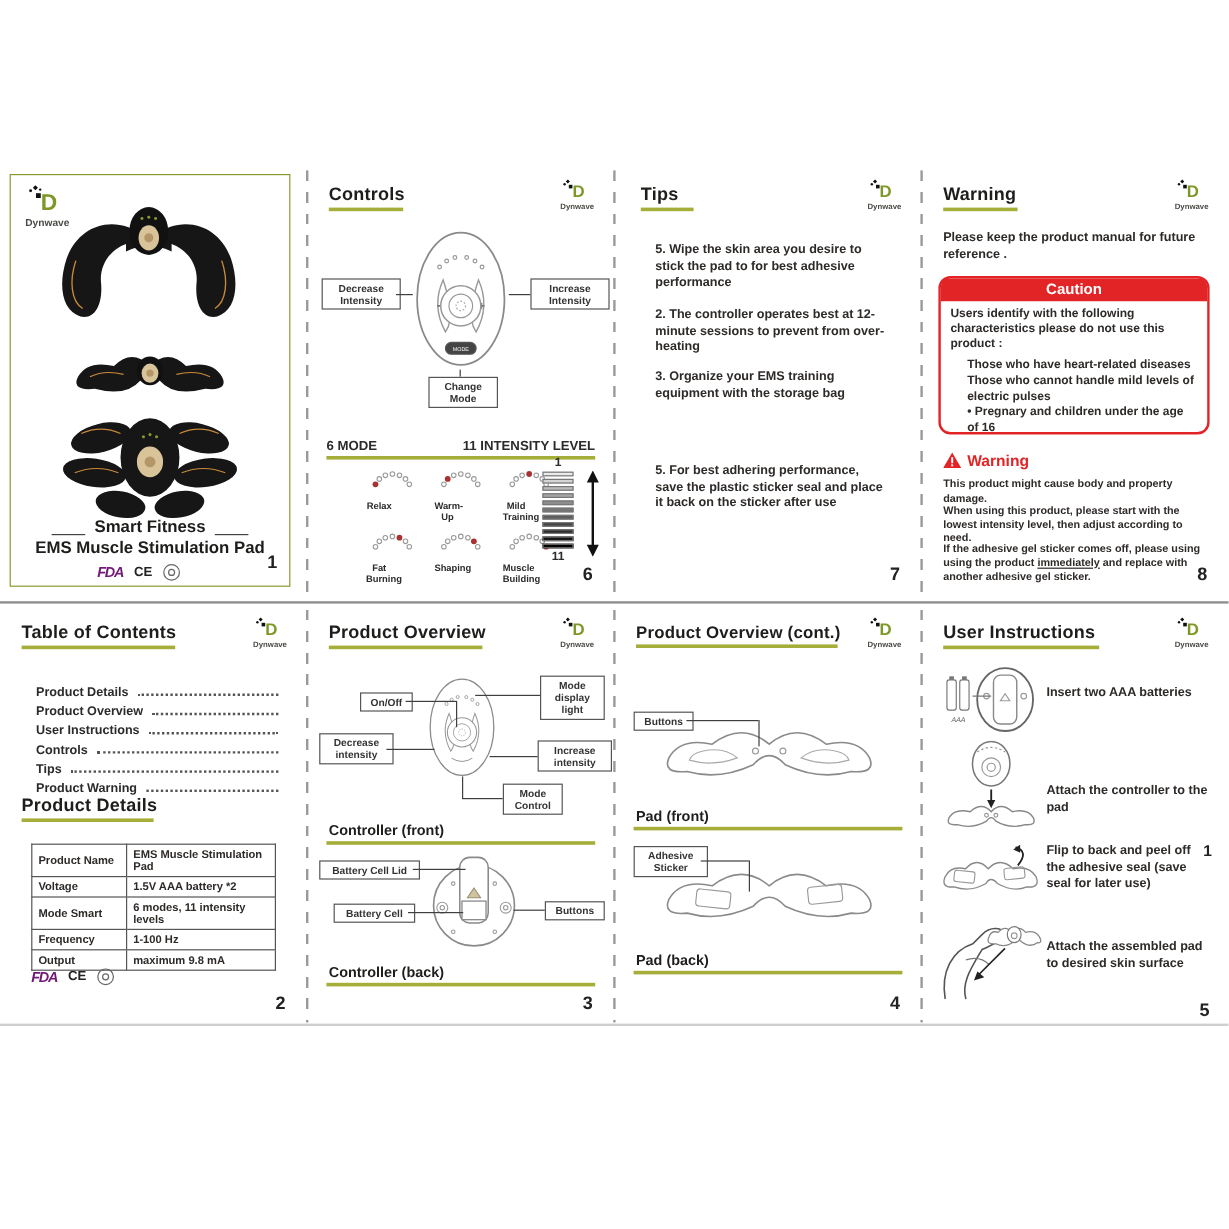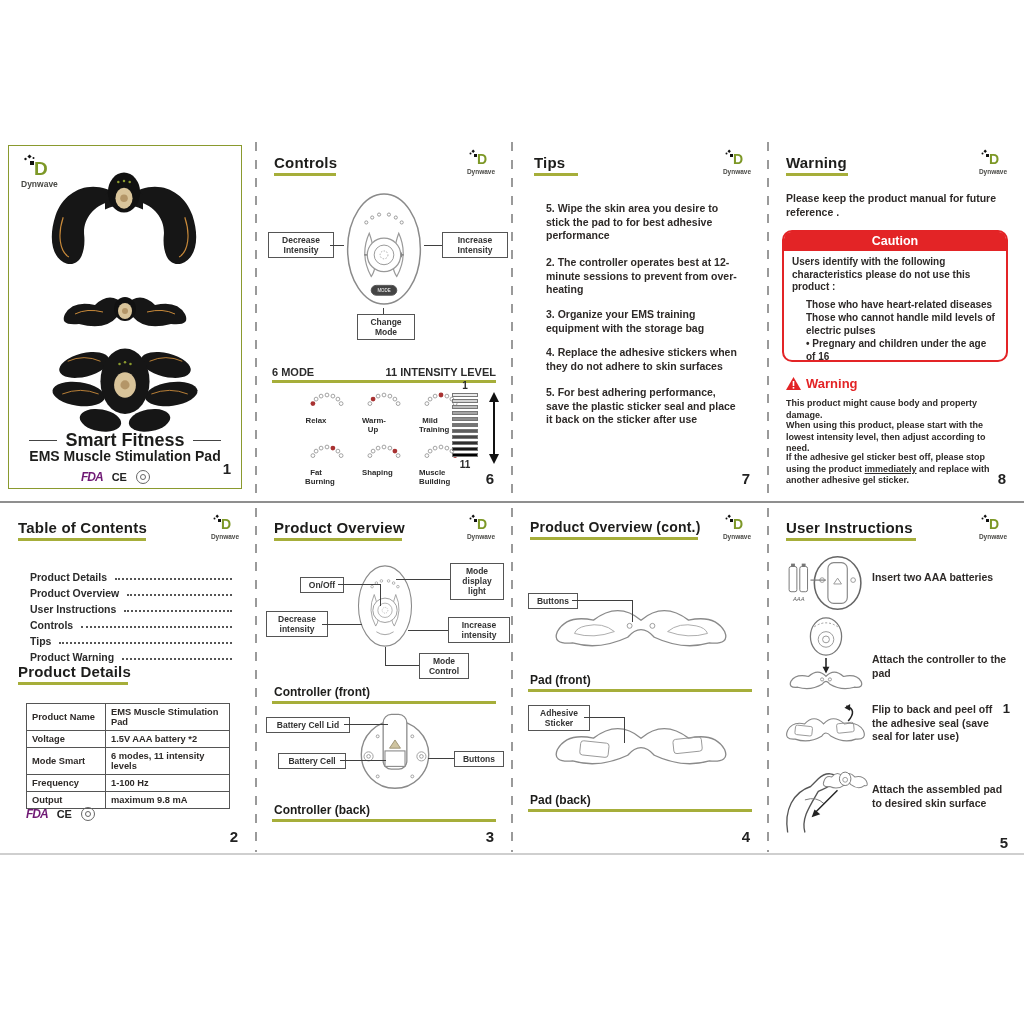--- a/index.html
+++ b/index.html
@@ -67,22 +67,22 @@
   
   .caption{position:absolute;left:18px;font-size:12px;font-weight:700;color:#1d1d1b;}
   .cap-ul{position:absolute;left:16px;width:224px;height:2.5px;background:#a6ae3a;}
 
   
   .step-text{position:absolute;left:104px;width:136px;font-size:10.5px;font-weight:700;line-height:1.3;color:#2e2a28;}
   .stray-num{position:absolute;font-size:13px;font-weight:700;color:#222;}
 
   
   .cover-border{position:absolute;left:8px;top:5px;width:232px;height:342px;border:1.5px solid #8a9a2e;}
-  .cover-title1{position:absolute;left:0;top:284px;width:100%;display:flex;justify-content:center;align-items:center;gap:8px;
-    font-size:18px;font-weight:700;color:#1d1d1b;}
+  .cover-title1{position:absolute;left:0;top:284px;width:100%;display:flex;justify-content:center;align-items:flex-end;gap:8px;
+    font-size:14px;font-weight:700;color:#1d1d1b;}
   .cover-title1 .dash{width:28px;height:0;border-top:1.6px solid #444;}
   .cover-title2{position:absolute;left:0;top:302px;width:100%;text-align:center;font-size:14px;font-weight:700;color:#1d1d1b;}
   .cover-certs{left:72px;top:324px;}
   svg text{font-family:"Liberation Sans",sans-serif;}
 </style>
 </head>
 <body>
 
 <div class="canvas">
 
@@ -315,21 +315,20 @@
           <rect x="4" y="1" width="2.4" height="2.4" fill="#111" transform="rotate(45 5.2 2.2)"></rect>
           <circle cx="2.5" cy="4.5" r="1" fill="#111"></circle>
           <rect x="6" y="5" width="3" height="3" fill="#111"></rect>
           <text x="9" y="15" font-size="14" font-weight="bold" fill="#7d9827">D</text>
         </svg>
         <div class="logo-text">Dynwave</div>
       </div>
       <div class="tips-item" style="top:62px;">5. Wipe the skin area you desire to stick the pad to for best adhesive performance</div>
       <div class="tips-item" style="top:116px;">2. The controller operates best at 12-minute sessions to prevent from over-heating</div>
       <div class="tips-item" style="top:168px;">3. Organize your EMS training equipment with the storage bag</div>
-      <div class="tips-item" style="top:206px;">4. Replace the adhesive stickers when they do not adhere to skin surfaces</div>
       <div class="tips-item" style="top:246px;">5. For best adhering performance, save the plastic sticker seal and place it back on the sticker after use</div>
       <div class="pagenum" style="right:18px;bottom:14px;">7</div>
     </div>
 
     <div class="page" style="left:768px;">
       <div class="ptitle" style="left:18px;top:14px;">
         <span>Warning</span><div class="ul" style="width:62px;"></div>
       </div>
       <div class="logo">
         <svg width="26" height="18" viewBox="0 0 26 18">
@@ -356,21 +355,21 @@
         <svg width="15" height="13" viewBox="0 0 15 13">
           <polygon points="7.5,0 15,13 0,13" fill="#e32426"></polygon>
           <rect x="6.7" y="4" width="1.6" height="5" fill="#fff"></rect>
           <rect x="6.7" y="10" width="1.6" height="1.6" fill="#fff"></rect>
         </svg>
         <span>Warning</span>
       </div>
       <div class="warn-para" style="top:258px;">This product might cause body and property damage.</div>
       <div class="warn-para" style="top:280px;">When using this product, please start with the lowest intensity level, then adjust according to need.</div>
       <div class="warn-para" style="top:312px;">
-        <span>If the adhesive gel sticker best off, please stop using the product </span><span style="text-decoration:underline;">immediately</span><span> and replace with another adhesive gel sticker.</span>
+        <span>If the adhesive gel sticker comes off, please using using the product </span><span style="text-decoration:underline;">immediately</span><span> and replace with another adhesive gel sticker.</span>
       </div>
       <div class="pagenum" style="right:18px;bottom:14px;">8</div>
     </div>
   </div>
 
   <div class="row row-bottom">
 
     <div class="page" style="left:0;">
       <div class="ptitle" style="left:18px;top:14px;">
         <span>Table of Contents</span><div class="ul" style="width:128px;"></div>

